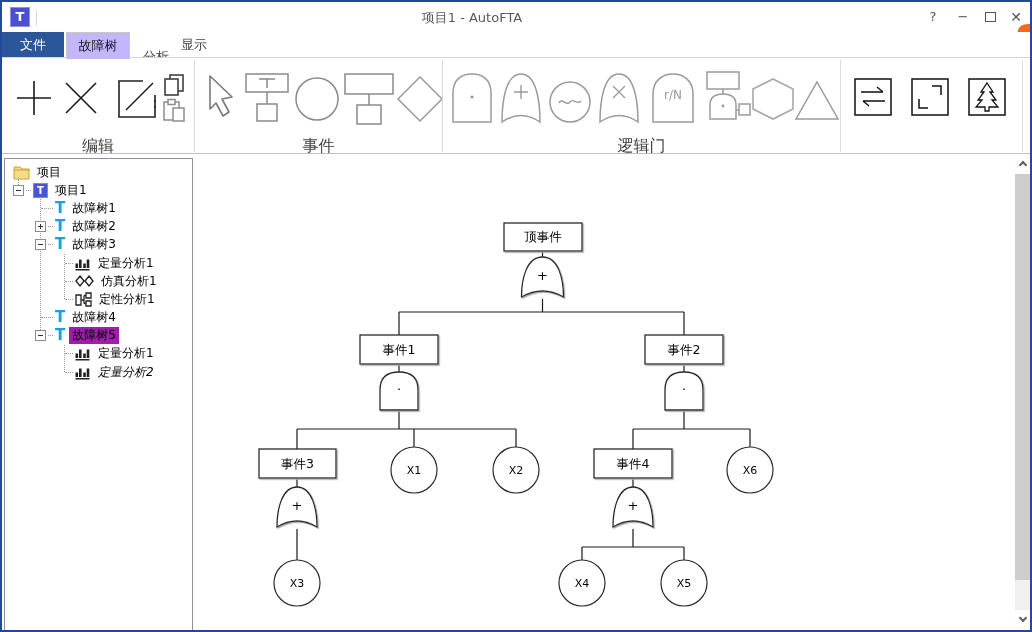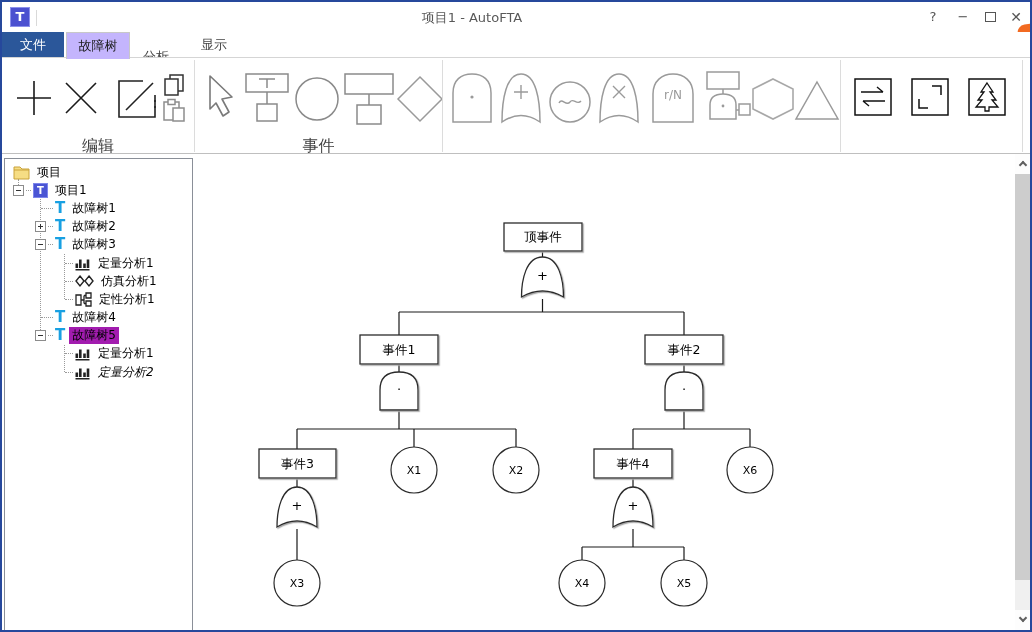--- a/index.html
+++ b/index.html
@@ -38,21 +38,21 @@
   .corner-logo { position:absolute; left:1017px; top:22px; width:22px; height:37px;
     background:linear-gradient(160deg,#f26a21 34%,#ffffff 34% 48%,#f26a21 48%);
     border-radius:8px 3px 3px 8px; transform:rotate(-8deg); }
   
   .tabrow { position:absolute; left:0; top:30px; width:100%; height:26px; background:#fff; }
   .tabrow::after { content:""; position:absolute; left:0; bottom:0; width:100%; height:1px; background:#d5d5d5; }
   .tab { position:absolute; top:0; height:26px; font-size:13px; text-align:center; line-height:26px; color:#444; cursor:default; }
   .tab-file { left:0; width:62px; background:#2b579a; color:#fff; }
   .tab-active { left:64px; width:64px; background:#c4b5fd; border:1px solid #c8c8c8; border-bottom:none; color:#1a1a1a; height:27px; z-index:3; }
   .tab-plain1 { left:130px; width:48px;margin-top:12px; }
-  .tab-plain2 { left:188px; width:48px;font-family:Liberation Serif, serif; }
+  .tab-plain2 { left:168px; width:48px;font-family:Liberation Serif, serif; }
   
   .ribbon { position:absolute; left:0; top:56px; width:100%; height:96px; background:#fff; border-bottom:1px solid #bfbfbf; }
   .grp-label { position:absolute; top:78px; font-size:16px; color:#3f3f3f; text-align:center; }
   .gl-edit { left:0; width:192px; }
   .gl-event { left:193px; width:247px; }
   .gl-gate { left:441px; width:397px; }
   .gl-op { left:839px; width:183px; }
   .grp-sep { position:absolute; top:2px; width:1px; height:92px; background:#dcdcdc; }
   .ribbon .btn { position:absolute; cursor:default; }
   .ribbon svg { display:block; }
@@ -224,20 +224,21 @@
     <div class="btn" style="left:747px; top:19px;">
       <svg width="48" height="44" viewBox="0 0 48 44">
           <path d="M24 2 L44 12 L44 32 L24 42 L4 32 L4 12 Z" fill="none" stroke="#a8a8a8" stroke-width="1.6"></path>
         </svg>
     </div>
     <div class="btn" style="left:792px; top:22px;">
       <svg width="46" height="42" viewBox="0 0 46 42">
           <path d="M23 2 L44 39 H2 Z" fill="none" stroke="#9a9a9a" stroke-width="1.5"></path>
         </svg>
     </div>
+    <div class="grp-label gl-gate">逻辑门</div>
     <div class="grp-sep" style="left:838px;"></div>
 
     <div class="btn" style="left:852px; top:20px;">
       <svg width="38" height="38" viewBox="0 0 38 38">
         <rect x="1" y="1" width="36" height="36" fill="none" stroke="#111" stroke-width="1.5"></rect>
         <path d="M7 14 H29 M23 9 L29 14" fill="none" stroke="#111" stroke-width="1.4"></path>
         <path d="M31 23 H9 M15 28 L9 23" fill="none" stroke="#111" stroke-width="1.4"></path>
       </svg>
     </div>
     <div class="btn" style="left:909px; top:20px;">

